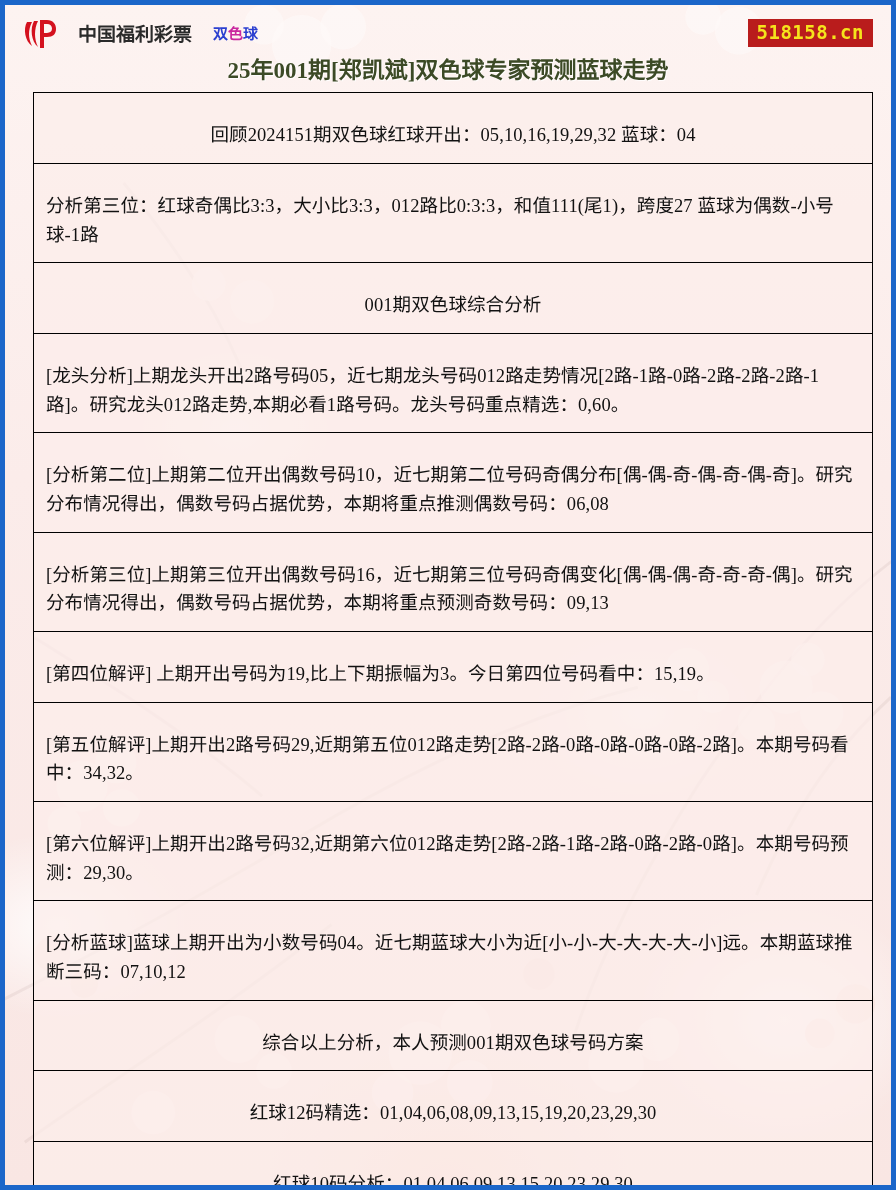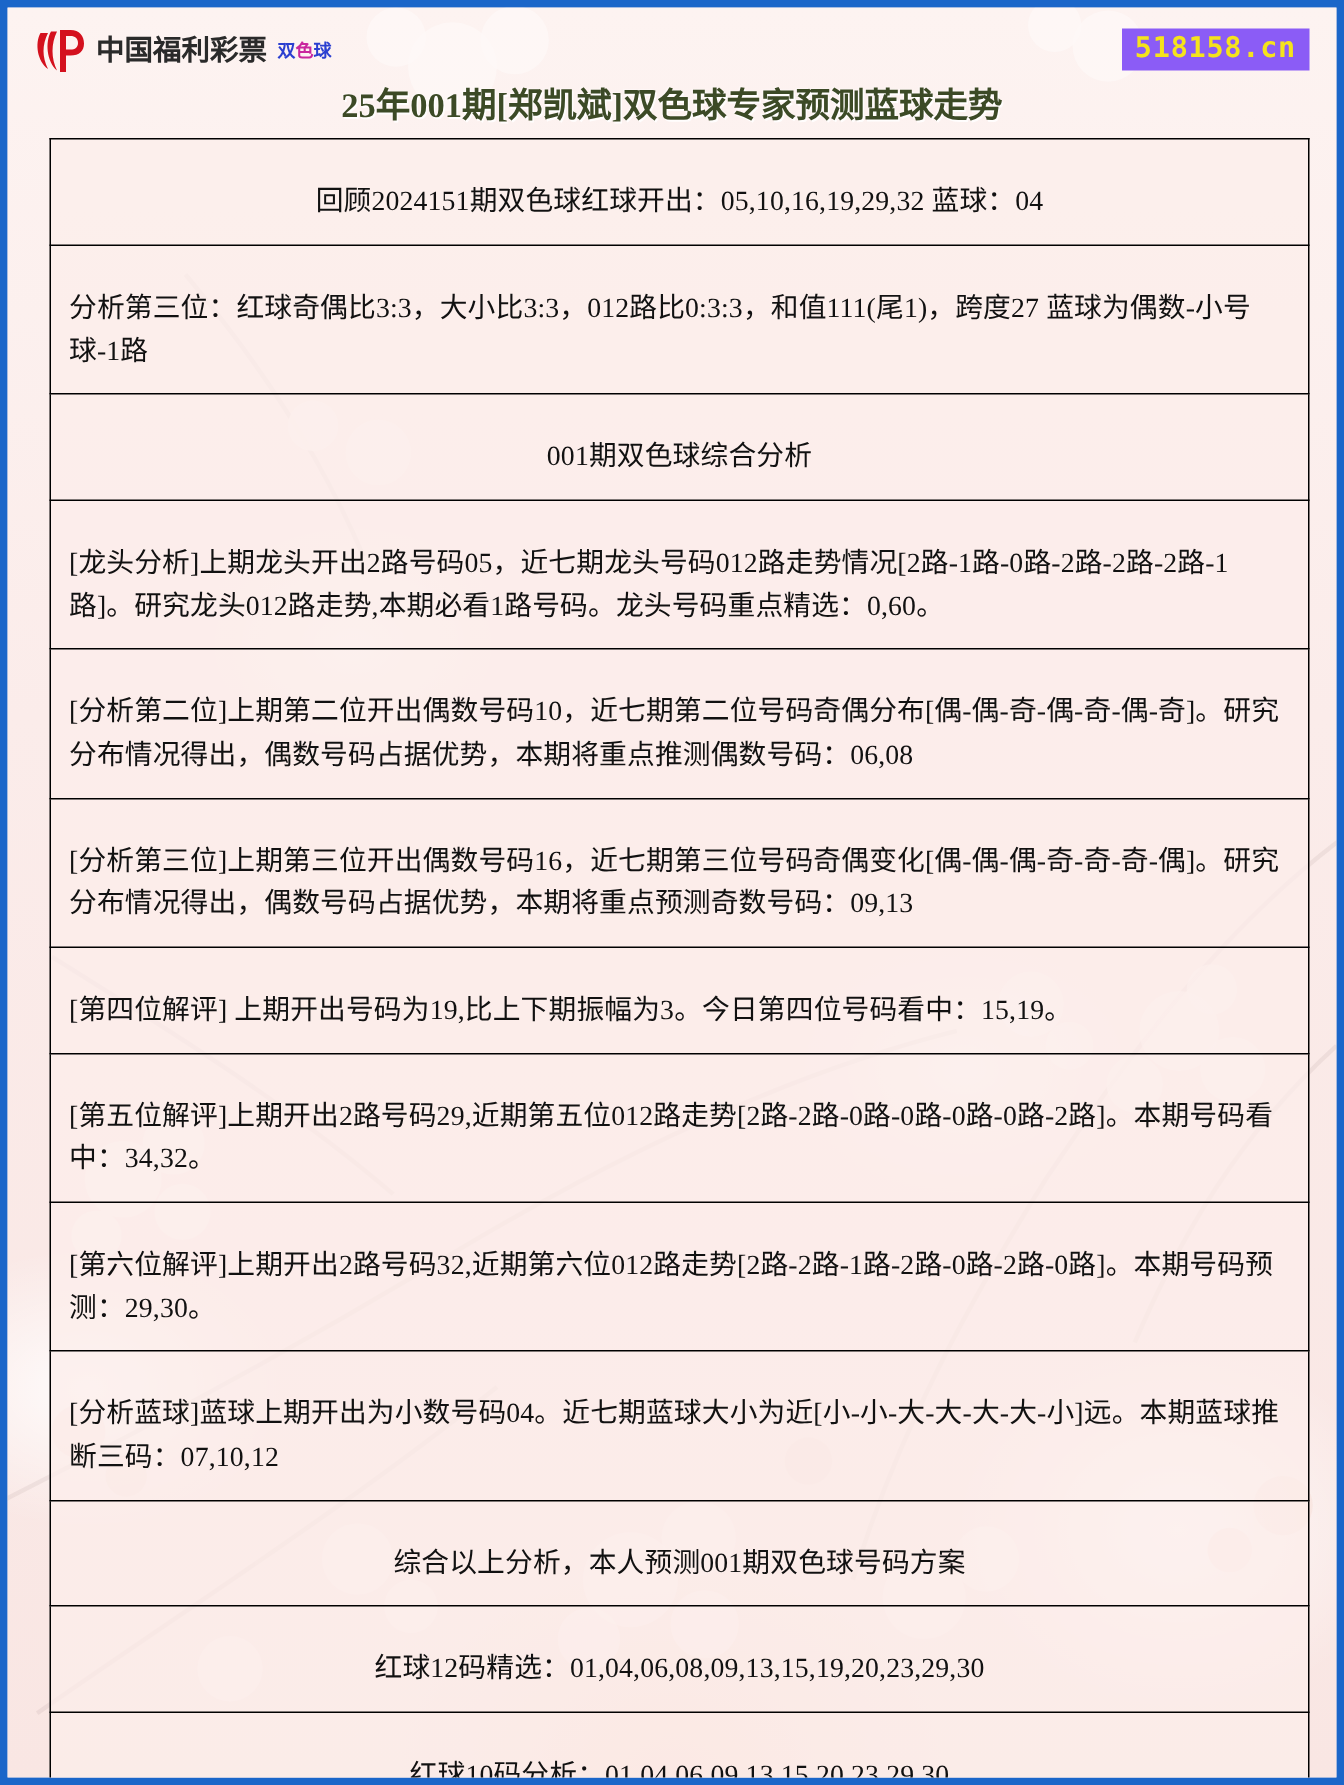--- a/index.html
+++ b/index.html
@@ -49,21 +49,21 @@
   
   .header {
     position: relative;
     height: 52px;
     padding: 6px 14px 0 16px;
     box-sizing: border-box;
   }
   .logo-wrap {
     display: flex;
     align-items: center;
-    gap: 7px;
+    gap: 21px;
     position: absolute;
     left: 18px;
     top: 14px;
   }
   .logo-mark {
     width: 34px;
     height: 30px;
     position: relative;
     flex: 0 0 auto;
   }
@@ -71,34 +71,34 @@
   .logo-cn {
     font-family: "DejaVu Sans", "Liberation Sans", sans-serif;
     font-size: 19px;
     font-weight: 700;
     color: #2a2a2a;
     letter-spacing: 0px;
     line-height: 1;
   }
   .logo-ssq {
     font-family: "DejaVu Sans", "Liberation Sans", sans-serif;
-    font-size: 12px;
+    font-size: 15px;
     font-weight: 700;
     line-height: 1;
     letter-spacing: 0px;
   }
   .logo-ssq .c1 { color: #2b3fd0; }
   .logo-ssq .c2 { color: #c9279e; }
   .logo-ssq .c3 { color: #2b3fd0; }
 
   .watermark {
     position: absolute;
     right: 18px;
     top: 14px;
-    background: #8b5cf6;
+    background: #b91c1c;
     color: #f5e31c;
     font-family: "DejaVu Sans Mono", "Liberation Mono", monospace;
     font-size: 19px;
     font-weight: 700;
     padding: 3px 9px 4px 9px;
     letter-spacing: 0.5px;
     line-height: 1.1;
   }
 
   

